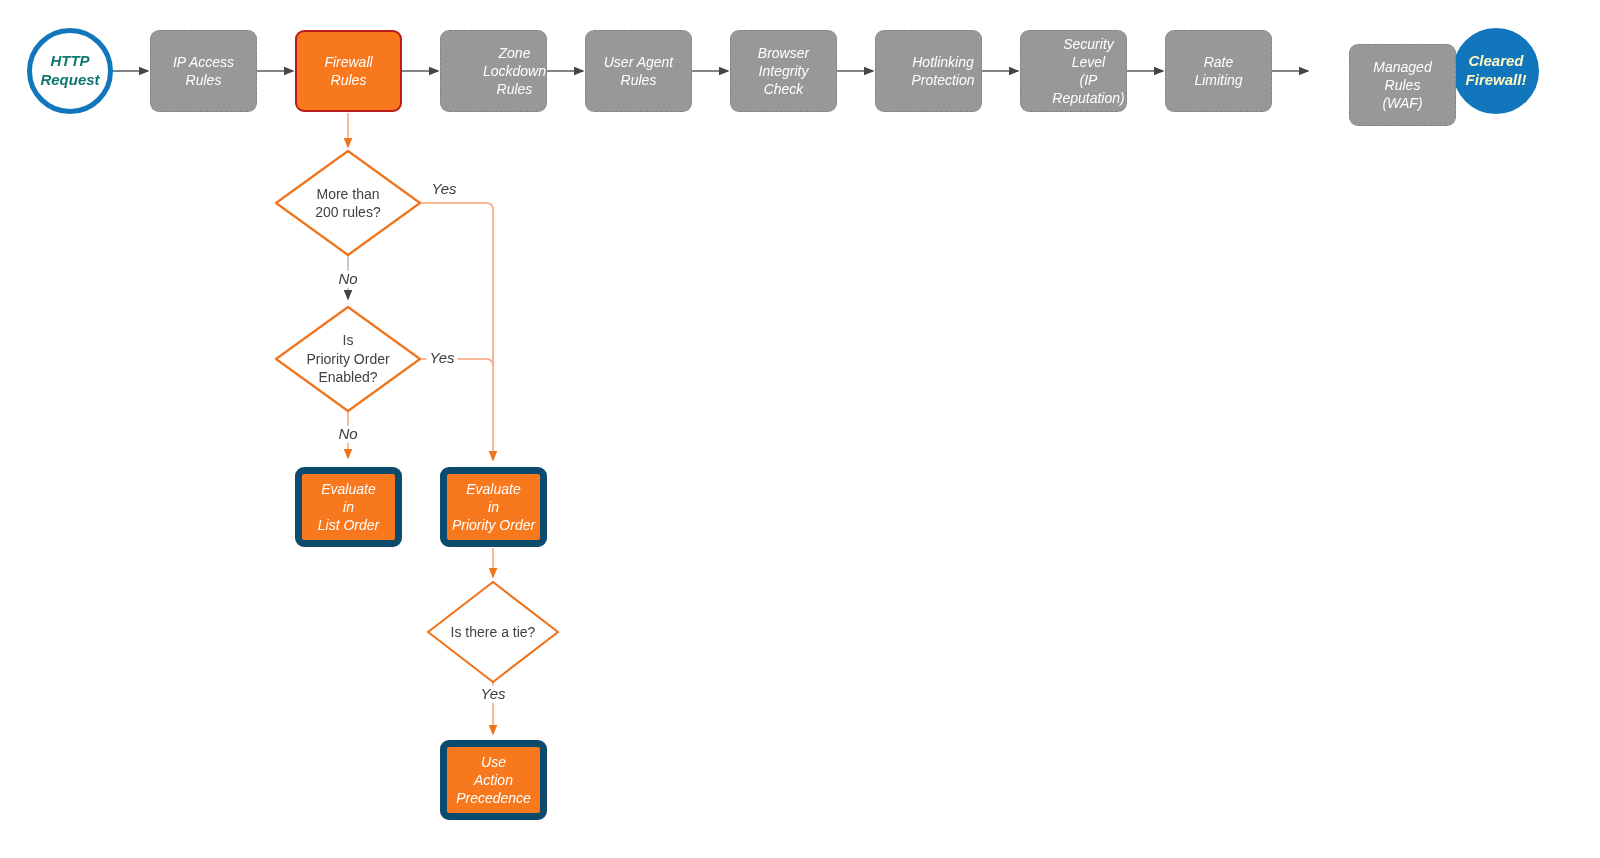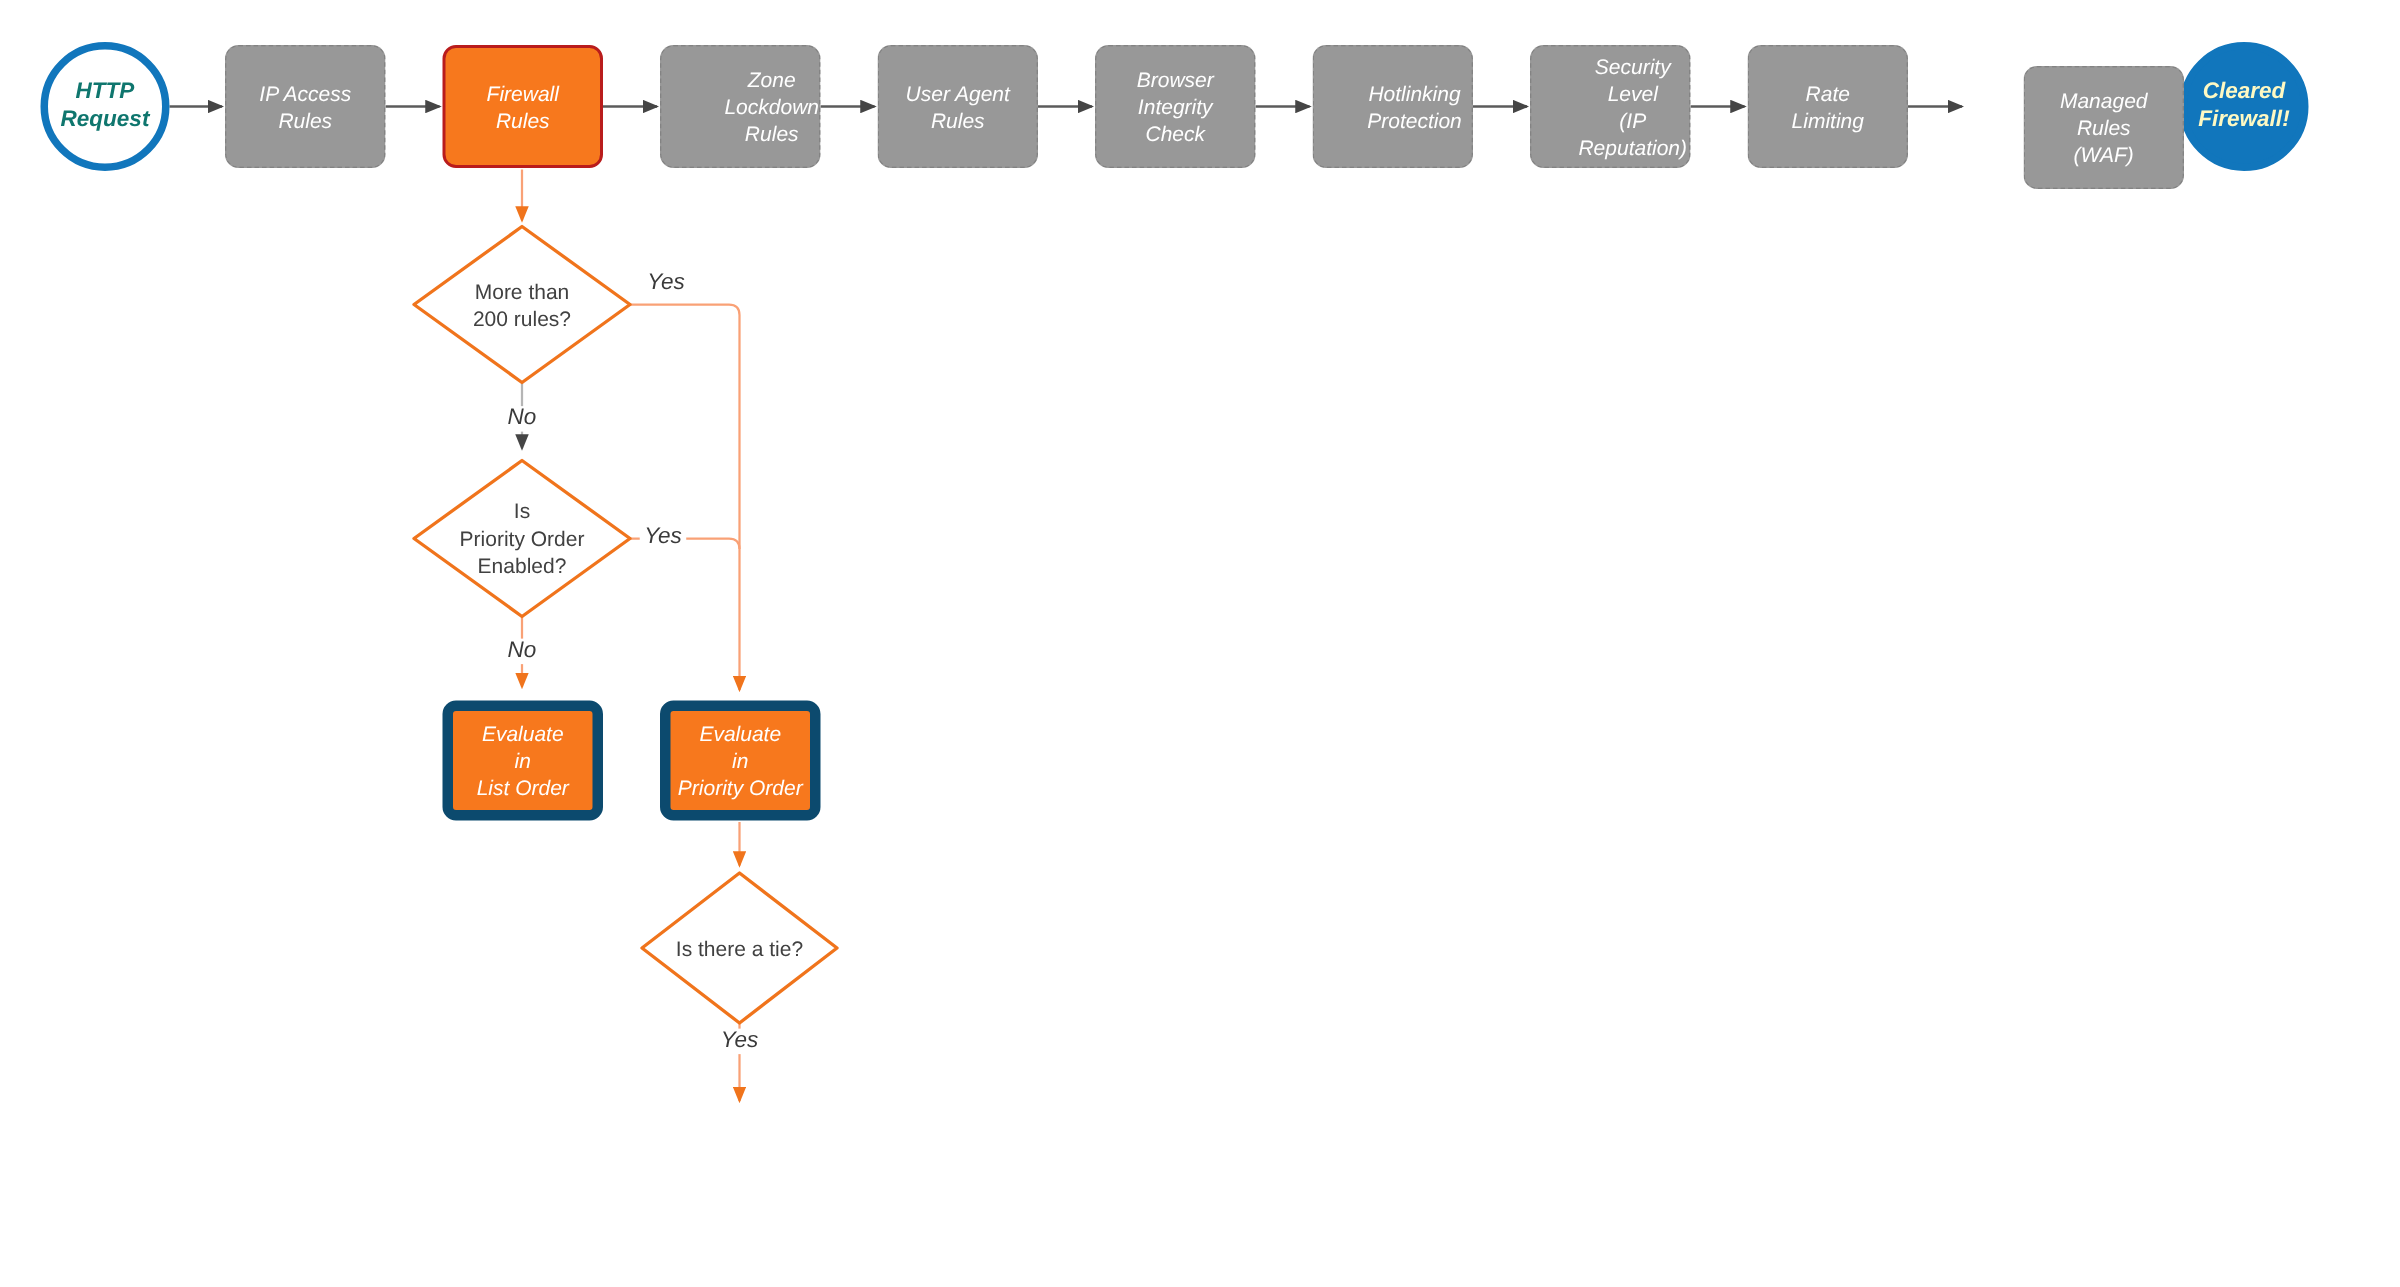--- a/index.html
+++ b/index.html
@@ -138,14 +138,19 @@
   <div class="node action" style="left:295px;top:467px;">
     <span>Evaluate
 in
 List Order</span>
   </div>
   <div class="node action" style="left:440px;top:467px;">
     <span>Evaluate
 in
 Priority Order</span>
   </div>
+  <div class="node action" style="left:440px;top:740px;">
+    <span>Use
+Action
+Precedence</span>
+  </div>
 
 </div>
 
 </body></html>

